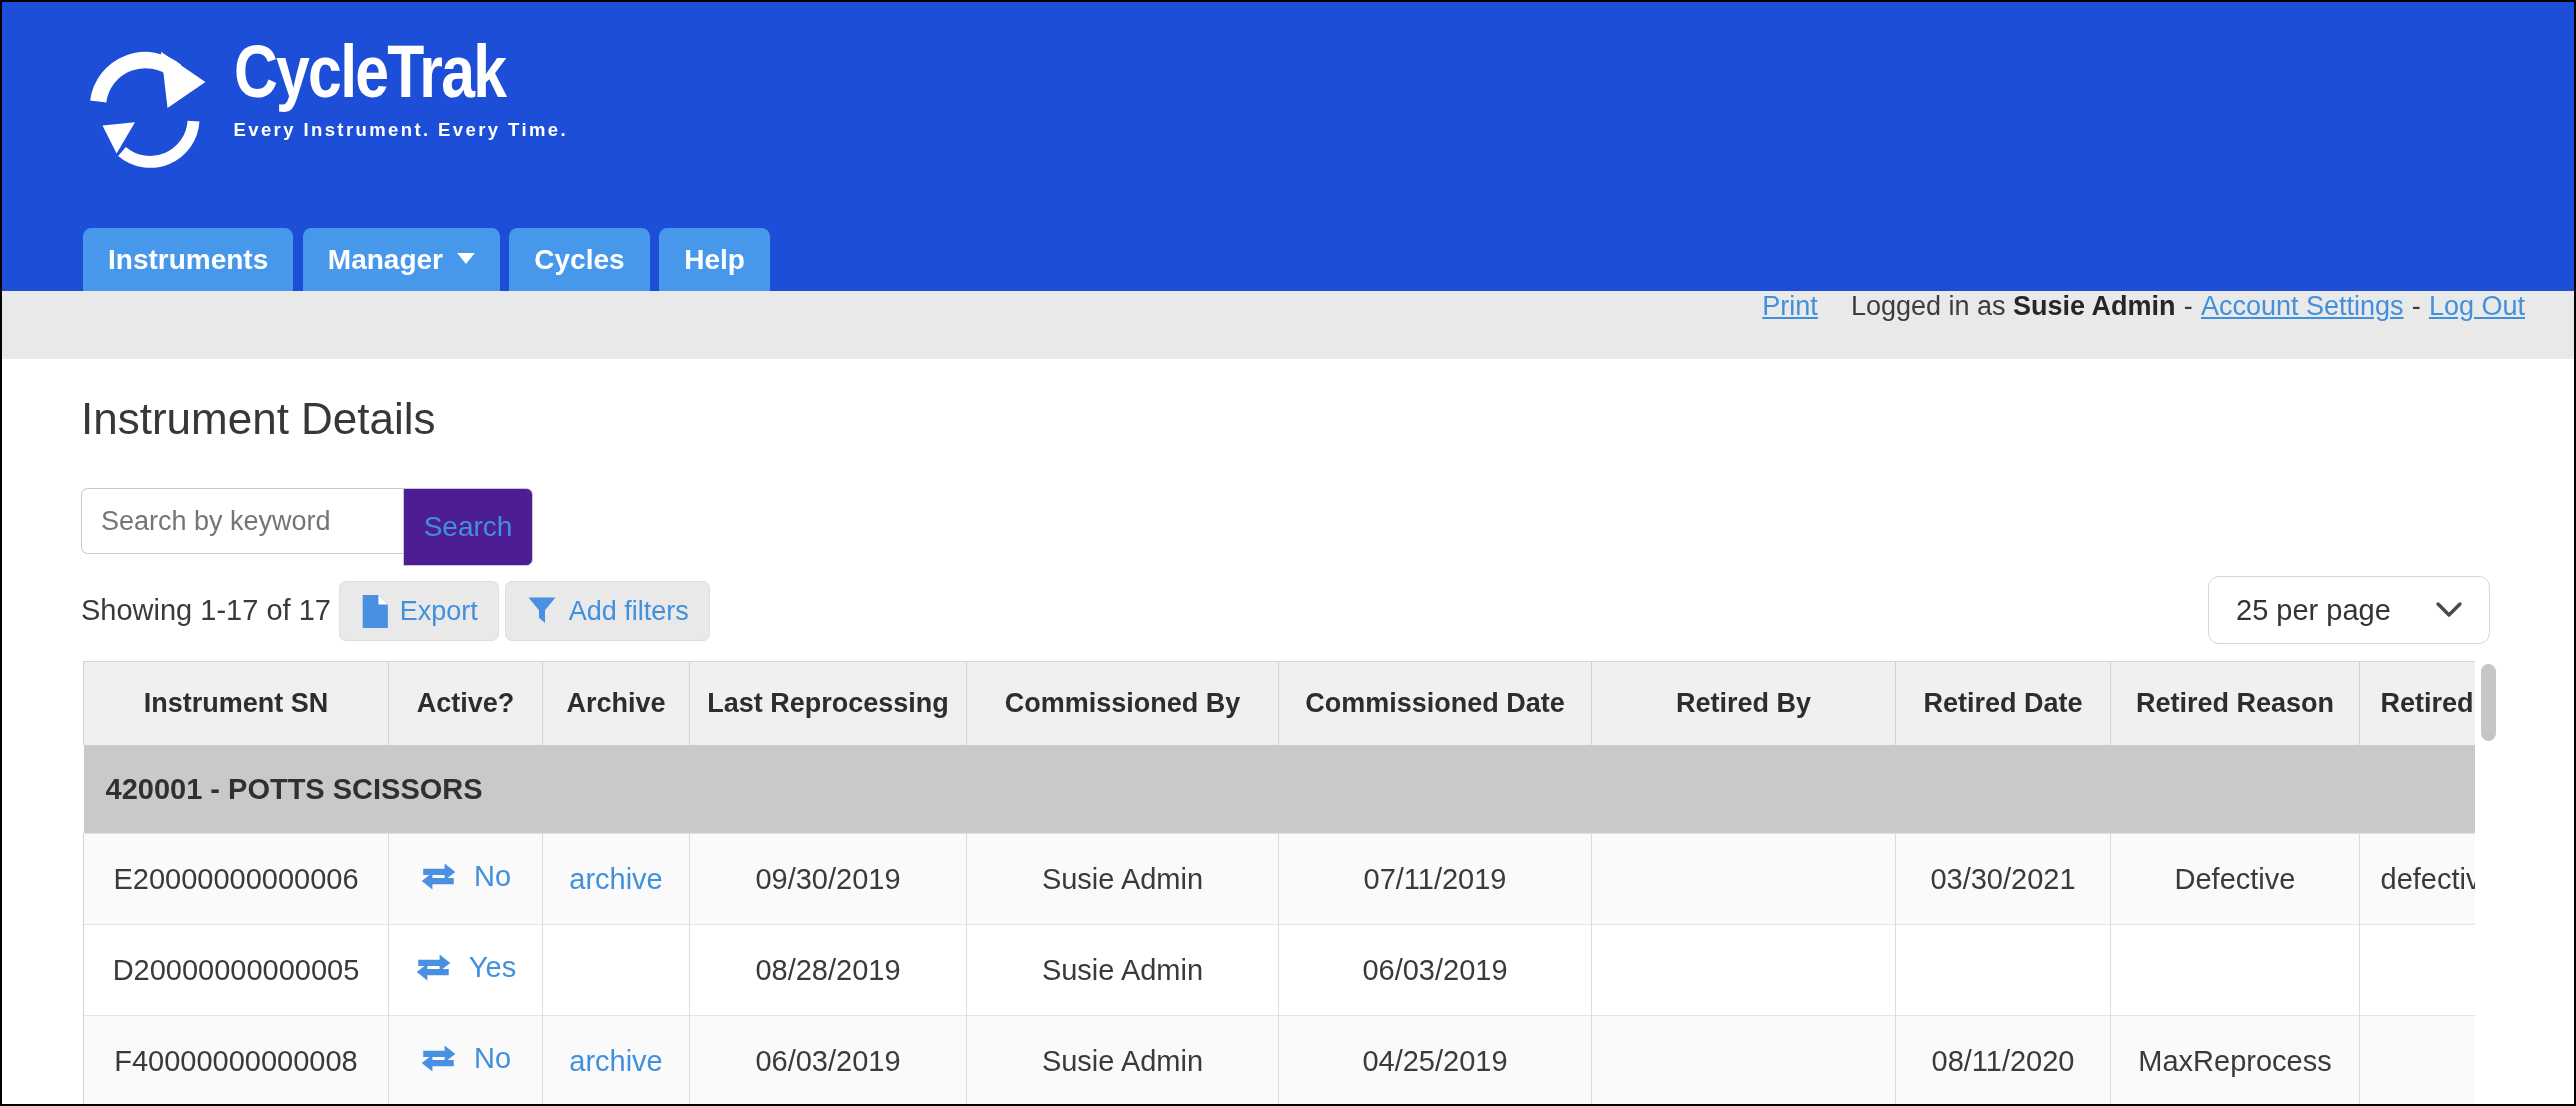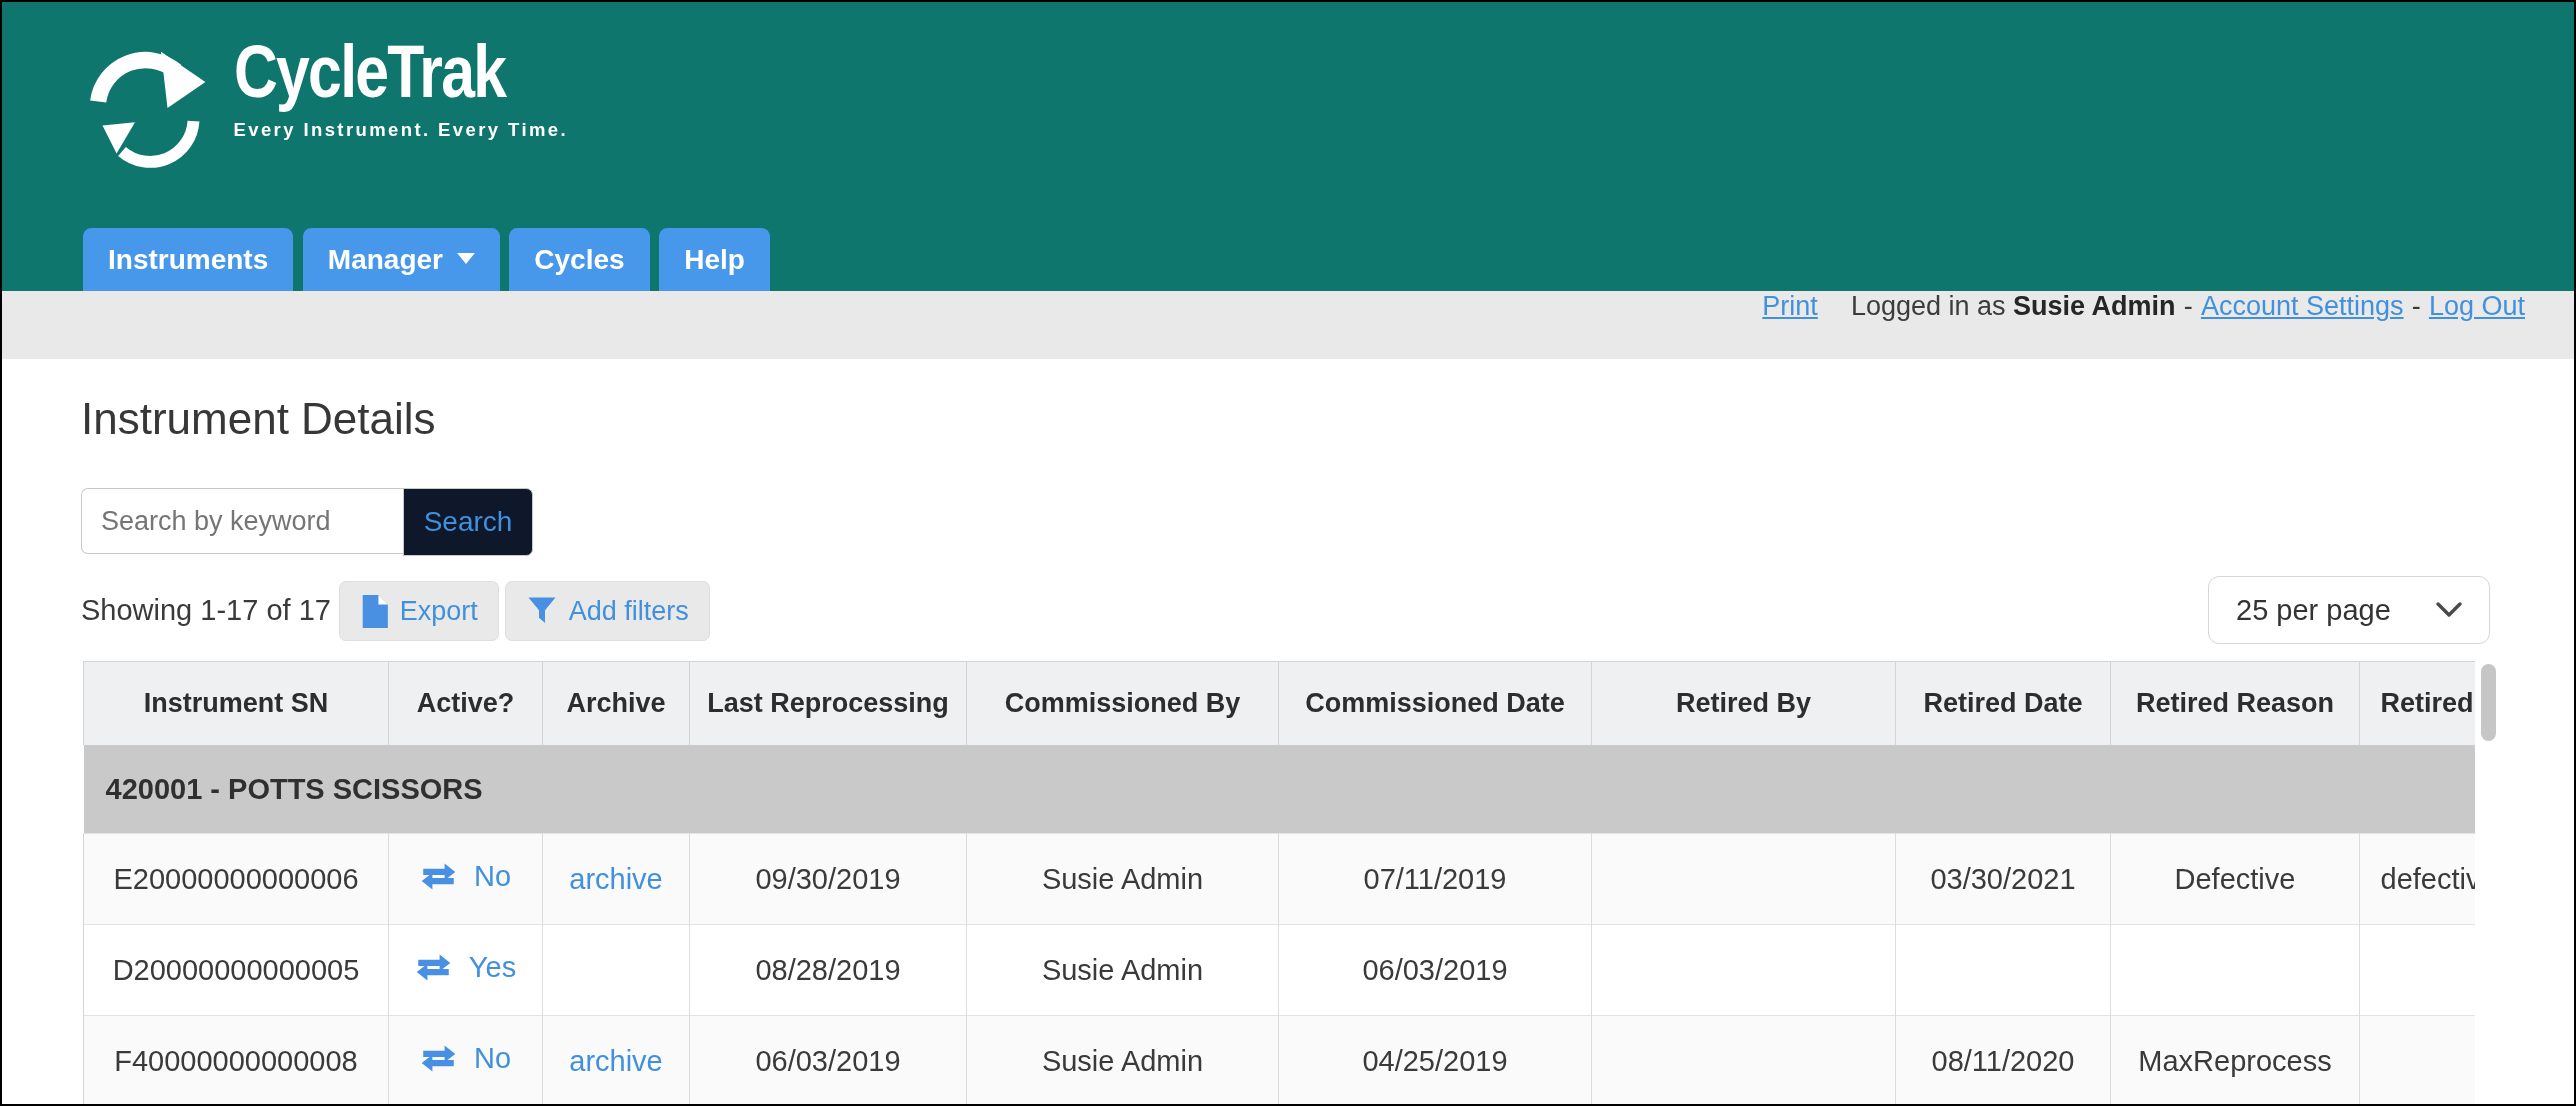--- a/index.html
+++ b/index.html
@@ -2,21 +2,21 @@
 <html style="font-size:11px"><head>
 <meta charset="utf-8">
 <style>
   html,body{margin:0;padding:0;background:#fff;}
   #app{
     position:relative;width:2576px;height:1106px;box-sizing:border-box;
     border:2.7px solid #000;background:#fff;overflow:hidden;
     font-family:"Liberation Sans",sans-serif;
   }
   
-  .topbar{position:absolute;left:0;top:0;width:100%;height:289px;background:#0f766e;}
+  .topbar{position:absolute;left:0;top:0;width:100%;height:289px;background:#1d4ed8;}
   .logo{position:absolute;left:81px;top:33px;display:flex;align-items:flex-start;}
   .logo-icon{width:130px;height:144px;}
   .logo-textblock{margin-left:20.5px;}
   .brand-name{display:inline-block;font-size:74px;font-weight:800;color:#fff;
     letter-spacing:-2.1px;line-height:1.0;transform:scaleX(.82);transform-origin:left top;white-space:nowrap;}
   .brand-tagline{margin-top:9.6px;font-size:18.5px;font-weight:700;color:#fff;letter-spacing:2.4px;white-space:nowrap;}
   
   .tabs{position:absolute;left:81px;top:226px;display:flex;gap:9.6px;}
   .tab{height:63px;background:#4798ea;color:#fff;font-size:28px;font-weight:600;
     border:none;border-radius:8.2px 8.2px 0 0;display:flex;align-items:center;
@@ -29,21 +29,21 @@
   .loginbar a{color:#4190dd;text-decoration:underline;cursor:pointer;}
   .login-print{margin-right:33px;}
   .login-user{font-weight:700;color:#262626;}
   .login-sep{margin:0 8.2px;}
   
   .page-title{position:absolute;left:79px;top:392px;font-size:44px;font-weight:400;color:#373737;}
   .search-group{position:absolute;left:79px;top:486px;height:66px;display:flex;}
   .search-input{width:322px;height:66px;box-sizing:border-box;border:1.4px solid #c9c9c9;border-right:none;
     border-radius:6.8px 0 0 6.8px;font-size:27px;padding:16px 19px;color:#444;outline:none;font-family:inherit;background:#fff;}
   .search-input::placeholder{color:#757575;}
-  .search-btn{width:130px;height:68px;box-sizing:border-box;border:1.4px solid #c9c9c9;background:#0f172a;
+  .search-btn{width:130px;height:78px;box-sizing:border-box;border:1.4px solid #c9c9c9;background:#4c1d95;
     border-radius:0 6.8px 6.8px 0;font-size:28px;color:#4190dd;cursor:pointer;font-family:inherit;}
   
   .showing{position:absolute;left:79px;top:592px;font-size:29px;color:#3a3a3a;}
   .tool-btn{position:absolute;top:579px;height:60px;background:#e9e9e9;border:1.4px solid #dedede;
     border-radius:6.8px;display:flex;align-items:center;gap:12.3px;padding:0 20.5px;
     font-size:27px;color:#4190dd;cursor:pointer;font-family:inherit;box-sizing:border-box;}
   .btn-export{left:337px;}
   .btn-filters{left:503px;}
   .per-page{position:absolute;right:84px;top:574px;width:282px;height:68px;background:#fff;
     border:1.4px solid #d6d6d6;border-radius:11px;display:flex;align-items:center;justify-content:space-between;

